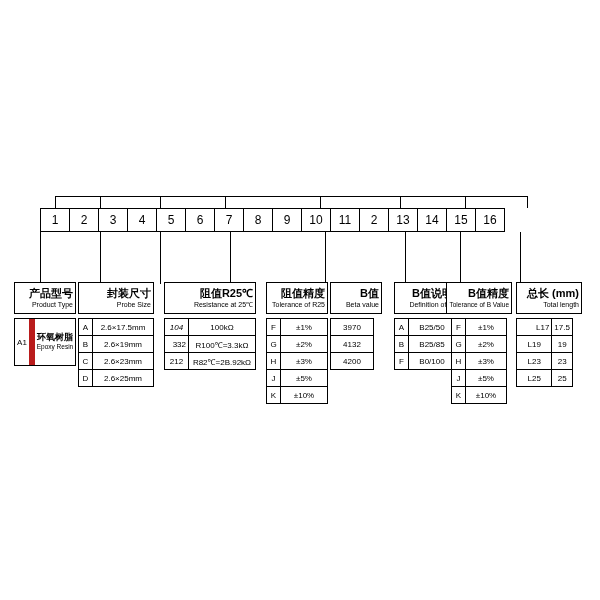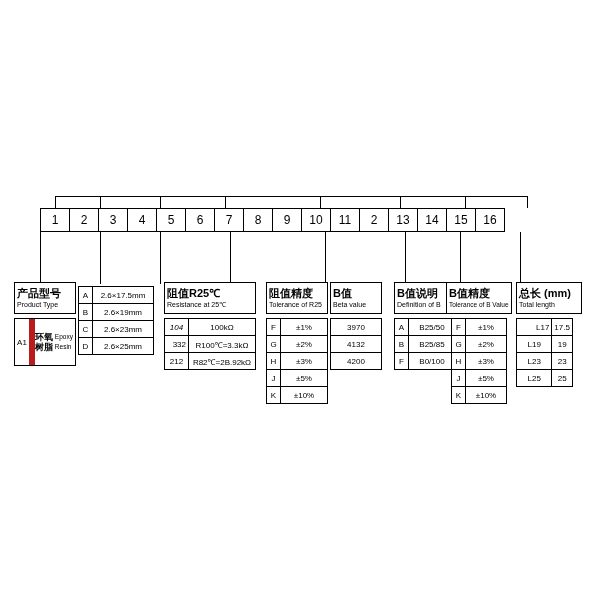--- a/index.html
+++ b/index.html
@@ -57,21 +57,21 @@
   
   .col {
     position: absolute;
   }
   .head-box {
     border: 1px solid #000;
     box-sizing: border-box;
     background: #fff;
     display: flex;
     flex-direction: column;
-    align-items: flex-start;
+    align-items: flex-end;
     justify-content: center;
     padding: 3px 2px 4px 2px;
   }
   .head-cn {
     font-size: 11px;
     font-weight: bold;
     line-height: 13px;
     white-space: nowrap;
   }
   .head-en {
@@ -115,21 +115,21 @@
     width: 14px;
     border-right: 6px solid #b91c1c;
     display: flex;
     align-items: center;
     justify-content: center;
     font-size: 8px;
   }
   .single-cell .v {
     flex: 1;
     display: flex;
-    flex-direction: row;
+    flex-direction: column;
     align-items: center;
     justify-content: center;
     font-size: 8px;
     line-height: 10px;
   }
   .single-cell .v .cn { font-size: 9px; font-weight: bold; }
   .single-cell .v .en { font-size: 6.5px; }
 </style>
 </head>
 <body>
@@ -182,20 +182,24 @@
     <div class="single-cell" style="width:62px; margin-top:4px;">
       <div class="k">A1</div>
       <div class="v">
         <span class="cn">环氧树脂</span>
         <span class="en">Epoxy Resin</span>
       </div>
     </div>
   </div>
 
   <div class="col" style="left:78px; top:282px; width:76px;">
+    <div class="head-box" style="width:76px; height:32px;">
+      <div class="head-cn">封装尺寸</div>
+      <div class="head-en">Probe Size</div>
+    </div>
     <table class="rows" style="width:76px;">
       <tbody>
           <tr>
         <td class="key">A</td>
         <td class="val">2.6×17.5mm</td>
       </tr>
       <tr>
         <td class="key">B</td>
         <td class="val">2.6×19mm</td>
       </tr>
@@ -263,21 +267,21 @@
       </tr>
     </tbody>
       </table>
   </div>
 
   <div class="col" style="left:330px; top:282px; width:52px;">
     <div class="head-box" style="width:52px; height:32px;">
       <div class="head-cn">B值</div>
       <div class="head-en">Beta value</div>
     </div>
-    <table class="rows" style="width:52px;">
+    <table class="rows" style="width:44px;">
       <tbody>
           <tr>
         <td class="val">3970</td>
       </tr>
       <tr>
         <td class="val">4132</td>
       </tr>
       <tr>
         <td class="val">4200</td>
       </tr>

